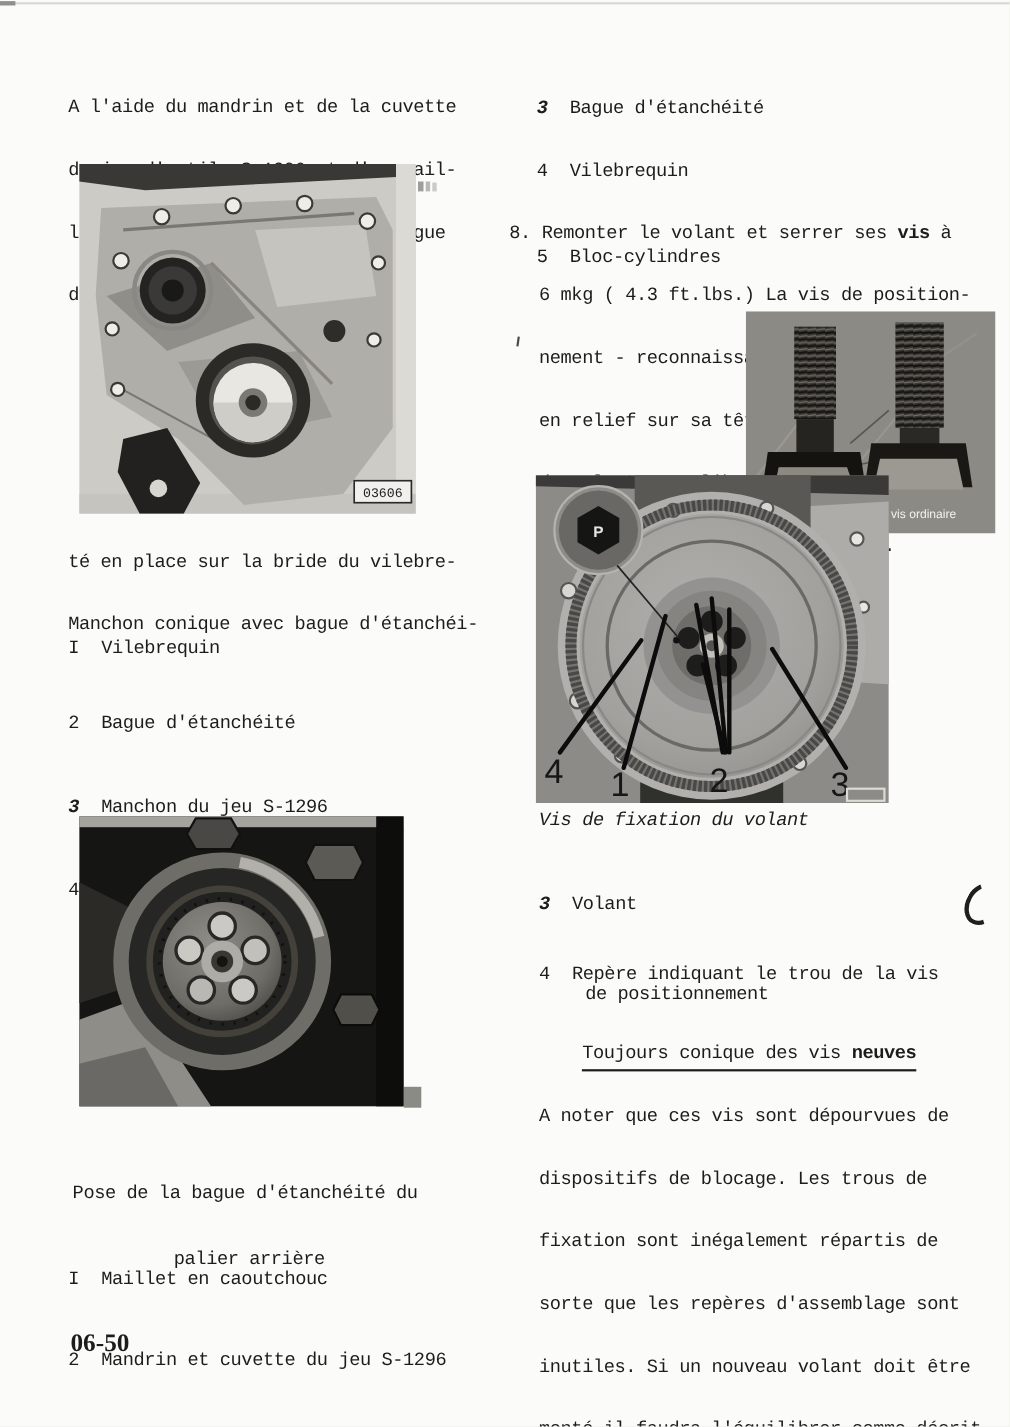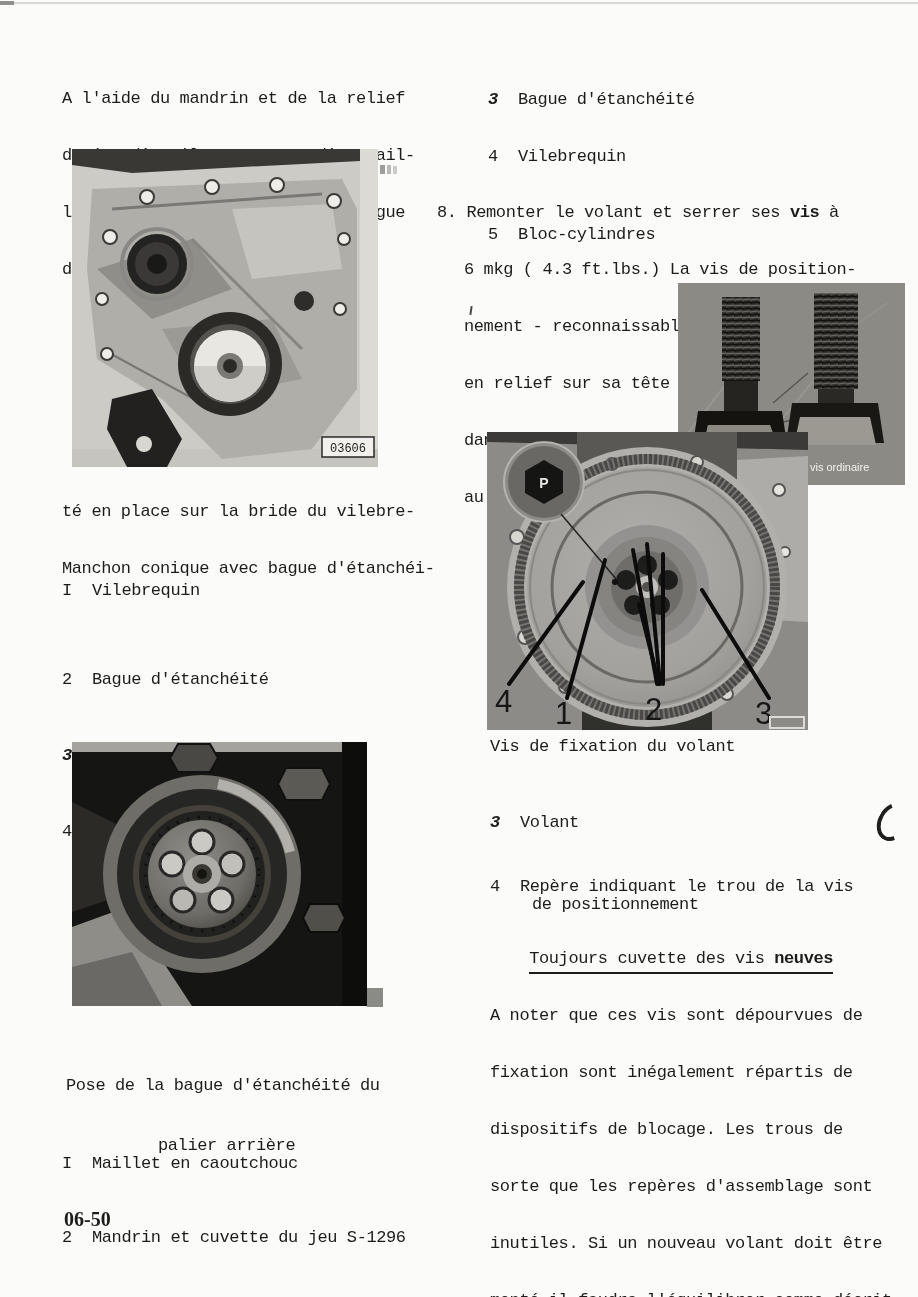--- a/index.html
+++ b/index.html
@@ -10,21 +10,21 @@
     color:#1c1c1c;
   }
   .mono{font-size:17px;line-height:19px;white-space:pre;letter-spacing:-0.4px;}
   .abs{position:absolute;}
   .li{white-space:pre;}
   .num{display:inline-block;width:30px;}
   .num-it{font-style:italic;font-weight:bold;}
   .b{font-weight:bold;}
   .caption-line{white-space:pre;}
   .heading-underline{border-bottom:2px solid #1c1c1c;padding-bottom:4px;display:inline-block;}
-  .footer{font-family:"Liberation Serif","DejaVu Serif",serif;font-size:20px;font-weight:600;}
+  .footer{font-family:"Liberation Serif","DejaVu Serif",serif;font-size:23px;font-weight:600;}
   .topline{position:absolute;top:2px;left:0;width:918px;height:2px;background:#d7d7d5;}
   .topline-dark{position:absolute;top:1px;left:0;width:14px;height:4px;background:#8f8f8d;}
   .dash{position:absolute;}
   .crescent{
     position:absolute;left:878px;top:802px;width:22px;height:32px;
     border:4px solid #1f1f1d;border-right-color:transparent;border-top-color:transparent;
     border-radius:50%;transform:rotate(28deg);
   }
   .tickmark{position:absolute;left:470px;top:306px;width:2px;height:9px;background:#4a4a48;transform:rotate(8deg);}
   .graysquare{position:absolute;left:367px;top:988px;width:16px;height:19px;background:#8b8b85;}
@@ -38,21 +38,21 @@
   <div class="topline"></div>
   <div class="topline-dark"></div>
   <div class="dash" style="left:380px;top:165px;width:5px;height:9px;background:#9e9e9a"></div>
   <div class="dash" style="left:387px;top:165px;width:4px;height:9px;background:#b8b8b4"></div>
   <div class="dash" style="left:393px;top:166px;width:4px;height:8px;background:#cccac6"></div>
   <div class="tickmark"></div>
   <div class="crescent"></div>
   <div class="graysquare"></div>
 
   <div class="abs mono" style="left:62px;top:51px;">
-    <div>A l'aide du mandrin et de la relief</div>
+    <div>A l'aide du mandrin et de la cuvette</div>
     <div>du jeu d'outils S-1296 et d'un mail-</div>
     <div>let en caoutchouc, chasser la bague</div>
     <div>d'étanchéité à fond de logement.</div>
   </div>
 
   <svg class="abs" style="left:72px;top:149px;" width="306" height="318" viewBox="0 0 306 318">
     <rect width="306" height="318" fill="#cdcbc6"></rect>
     <rect x="288" y="0" width="18" height="318" fill="#dcdad5"></rect>
     <polygon points="0,0 288,0 288,12 170,18 60,24 0,16" fill="#3a3834"></polygon>
     <rect x="0" y="300" width="306" height="18" fill="#c6c4bf"></rect>
@@ -101,21 +101,21 @@
       <text x="276" y="303" text-anchor="middle" font-size="12" fill="#1e1e1c" style="font-family:'Liberation Mono','DejaVu Sans Mono',monospace">03606</text>
     </g>
   </svg>
 
   <div class="abs mono" style="left:62px;top:464px;">
     <div class="caption-line">té en place sur la bride du vilebre-</div>
     <div class="caption-line">Manchon conique avec bague d'étanchéi-</div>
   </div>
 
   <div class="abs mono" style="left:62px;top:543px;">
-    <div class="li" style="margin-bottom:32px"><span class="num">I</span><span>Vilebrequin</span></div>
+    <div class="li" style="margin-bottom:11px"><span class="num">I</span><span>Vilebrequin</span></div>
     <div class="li" style="margin-bottom:19px"><span class="num">2</span><span>Bague d'étanchéité</span></div>
     <div class="li" style="margin-bottom:19px"><span class="num num-it">3</span><span>Manchon du jeu S-1296</span></div>
     <div class="li"><span class="num">4</span><span>Bloc-cylindres</span></div>
   </div>
 
   <svg class="abs" style="left:72px;top:742px;" width="295" height="264" viewBox="0 0 295 264">
     <defs>
       <radialGradient id="g2" cx="40%" cy="35%" r="75%">
         <stop offset="0%" stop-color="#8e8c86"></stop>
         <stop offset="70%" stop-color="#6e6c66"></stop>
@@ -163,21 +163,21 @@
   </div>
 
   <div class="abs footer" style="left:64px;top:1208px;">06-50</div>
 
   <div class="abs mono" style="left:488px;top:52px;">
     <div class="li" style=""><span class="num num-it">3</span><span>Bague d'étanchéité</span></div>
     <div class="li" style="margin-bottom:21px"><span class="num">4</span><span>Vilebrequin</span></div>
     <div class="li"><span class="num">5</span><span>Bloc-cylindres</span></div>
   </div>
 
-  <div class="abs mono" style="left:437px;top:165px;">
+  <div class="abs mono" style="left:463px;top:165px;">
     <div style="white-space:pre"><span>8.</span><span> </span><span>Remonter le volant et serrer ses </span><span class="b">vis</span><span> à</span></div>
     <div style="margin-left:27px;white-space:pre">6 mkg ( 4.3 ft.lbs.) La vis de position-</div>
     <div style="margin-left:27px;white-space:pre">nement - reconnaissable à la lettre "P"</div>
     <div style="margin-left:27px;white-space:pre">en relief sur sa tête - doit se placer</div>
     <div style="margin-left:27px;white-space:pre">dans le trou calibré qui a été repéré</div>
     <div style="margin-left:27px;white-space:pre">au moment de la dépose du volant.</div>
   </div>
 
   <svg class="abs" style="left:678px;top:283px;" width="227" height="202" viewBox="0 0 227 202">
     <defs>
@@ -279,35 +279,35 @@
 
     <g font-size="31" fill="#161616">
       <text x="8" y="280">4</text>
       <text x="68" y="292">1</text>
       <text x="158" y="288">2</text>
       <text x="268" y="292">3</text>
     </g>
     <rect x="283" y="285" width="34" height="11" fill="none" stroke="#dddbd5" stroke-width="2"></rect>
   </svg>
 
-  <div class="abs mono" style="left:490px;top:737px;">Vis de fixation du volant</div>
+  <div class="abs mono" style="left:490px;top:737px;font-style:italic;">Vis de fixation du volant</div>
 
   <div class="abs mono" style="left:490px;top:775px;">
     <div class="li" style="margin-bottom:7px"><span class="num num-it">3</span><span>Volant</span></div>
     <div class="li"><span class="num">4</span><span>Repère indiquant le trou de la vis</span><div style="margin-left:42px;line-height:18px">de positionnement</div></div>
   </div>
 
   <div class="abs mono" style="left:490px;top:930px;">
-    <span class="heading-underline"><span>Toujours cuvette des vis </span><span class="b">neuves</span></span>
+    <span class="heading-underline"><span>Toujours conique des vis </span><span class="b">neuves</span></span>
   </div>
 
   <div class="abs mono" style="left:490px;top:968px;">
     <div>A noter que ces vis sont dépourvues de</div>
+    <div>dispositifs de blocage. Les trous de</div>
     <div>fixation sont inégalement répartis de</div>
-    <div>dispositifs de blocage. Les trous de</div>
     <div>sorte que les repères d'assemblage sont</div>
     <div>inutiles. Si un nouveau volant doit être</div>
     <div>monté,il faudra l'équilibrer comme décrit</div>
     
     
     
     
   </div>
 
 </div>

